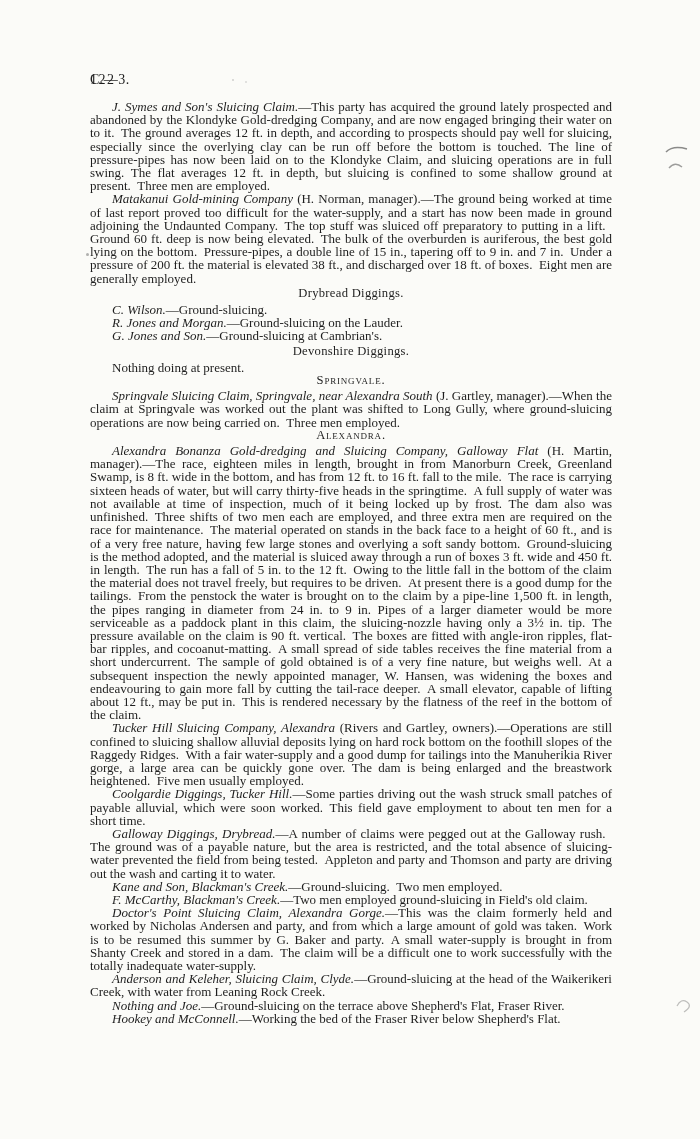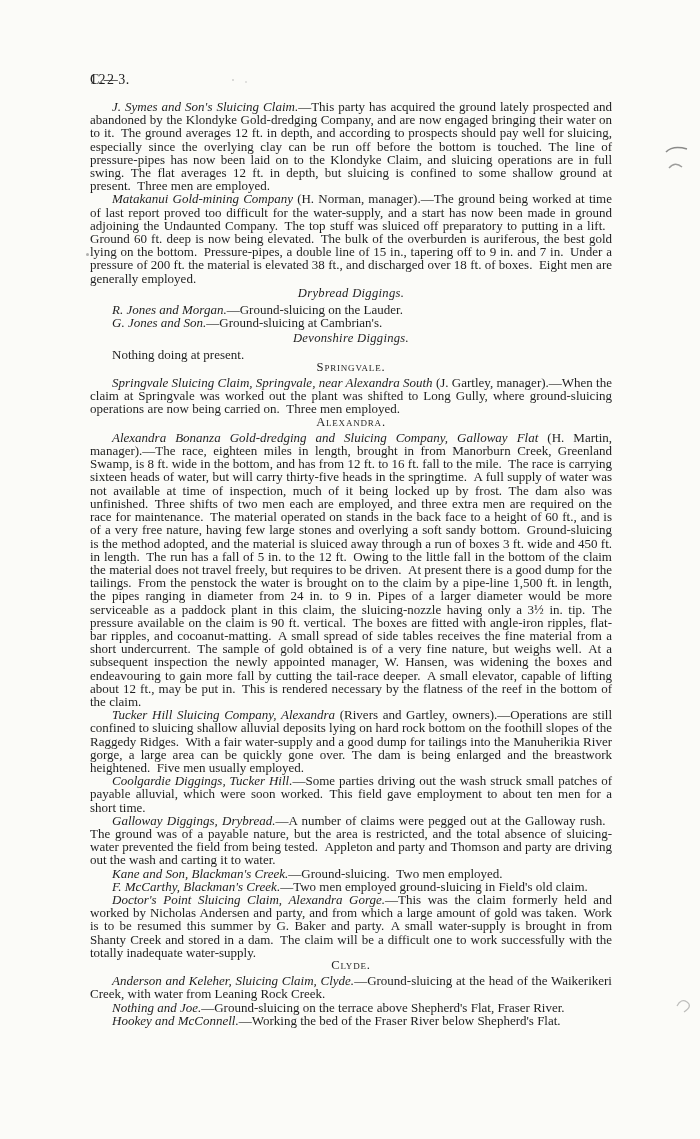--- a/index.html
+++ b/index.html
@@ -32,52 +32,52 @@
     text-align: justify;
     text-indent: 22px;
   }
   .body-text .lead { font-style: italic; }
   .h-italic, .h-caps {
     font-size: 12.6px;
     line-height: 13.2px;
     text-align: center;
     font-weight: normal;
   }
-  .h-italic { font-style: italic; margin: 2.5px 0 2.5px; letter-spacing: 0.3px; }
+  .h-italic { margin: 2.5px 0 2.5px; letter-spacing: 0.3px; }
   .h-caps { font-variant: small-caps; letter-spacing: 0.8px; margin: 0 0 2px; }
   .artifact { position: absolute; pointer-events: none; }
   .speck { position: absolute; background: #555; border-radius: 50%; }
 </style>
 </head>
 <body style="background: rgb(251, 251, 248); color: rgb(30, 30, 30);">
 
 <div class="page">
   <div class="running-header">
     <span class="doc-ref">C.—3.</span>
     <span class="page-num">122</span>
   </div>
   <main class="body-text">
       <p><span class="lead">J. Symes and Son's Sluicing Claim.</span>—This party has acquired the ground lately prospected and abandoned by the Klondyke Gold-dredging Company, and are now engaged bringing their water on to it. The ground averages 12 ft. in depth, and according to prospects should pay well for sluicing, especially since the overlying clay can be run off before the bottom is touched. The line of pressure-pipes has now been laid on to the Klondyke Claim, and sluicing operations are in full swing. The flat averages 12 ft. in depth, but sluicing is confined to some shallow ground at present. Three men are employed.</p>
       <p><span class="lead">Matakanui Gold-mining Company</span> (H. Norman, manager).—The ground being worked at time of last report proved too difficult for the water-supply, and a start has now been made in ground adjoining the Undaunted Company. The top stuff was sluiced off preparatory to putting in a lift. Ground 60 ft. deep is now being elevated. The bulk of the overburden is auriferous, the best gold lying on the bottom. Pressure-pipes, a double line of 15 in., tapering off to 9 in. and 7 in. Under a pressure of 200 ft. the material is elevated 38 ft., and discharged over 18 ft. of boxes. Eight men are generally employed.</p>
       <div class="h-italic">Drybread Diggings.</div>
+      <p><span class="lead">C. Wilson.</span>—Ground-sluicing.</p>
       <p><span class="lead">R. Jones and Morgan.</span>—Ground-sluicing on the Lauder.</p>
       <p><span class="lead">G. Jones and Son.</span>—Ground-sluicing at Cambrian's.</p>
       <div class="h-italic">Devonshire Diggings.</div>
       <p>Nothing doing at present.</p>
       <div class="h-caps">Springvale.</div>
       <p><span class="lead">Springvale Sluicing Claim, Springvale, near Alexandra South</span> (J. Gartley, manager).—When the claim at Springvale was worked out the plant was shifted to Long Gully, where ground-sluicing operations are now being carried on. Three men employed.</p>
       <div class="h-caps">Alexandra.</div>
       <p><span class="lead">Alexandra Bonanza Gold-dredging and Sluicing Company, Galloway Flat</span> (H. Martin, manager).—The race, eighteen miles in length, brought in from Manorburn Creek, Greenland Swamp, is 8 ft. wide in the bottom, and has from 12 ft. to 16 ft. fall to the mile. The race is carrying sixteen heads of water, but will carry thirty-five heads in the springtime. A full supply of water was not available at time of inspection, much of it being locked up by frost. The dam also was unfinished. Three shifts of two men each are employed, and three extra men are required on the race for maintenance. The material operated on stands in the back face to a height of 60 ft., and is of a very free nature, having few large stones and overlying a soft sandy bottom. Ground-sluicing is the method adopted, and the material is sluiced away through a run of boxes 3 ft. wide and 450 ft. in length. The run has a fall of 5 in. to the 12 ft. Owing to the little fall in the bottom of the claim the material does not travel freely, but requires to be driven. At present there is a good dump for the tailings. From the penstock the water is brought on to the claim by a pipe-line 1,500 ft. in length, the pipes ranging in diameter from 24 in. to 9 in. Pipes of a larger diameter would be more serviceable as a paddock plant in this claim, the sluicing-nozzle having only a 3½ in. tip. The pressure available on the claim is 90 ft. vertical. The boxes are fitted with angle-iron ripples, flat-bar ripples, and cocoanut-matting. A small spread of side tables receives the fine material from a short undercurrent. The sample of gold obtained is of a very fine nature, but weighs well. At a subsequent inspection the newly appointed manager, W. Hansen, was widening the boxes and endeavouring to gain more fall by cutting the tail-race deeper. A small elevator, capable of lifting about 12 ft., may be put in. This is rendered necessary by the flatness of the reef in the bottom of the claim.</p>
       <p><span class="lead">Tucker Hill Sluicing Company, Alexandra</span> (Rivers and Gartley, owners).—Operations are still confined to sluicing shallow alluvial deposits lying on hard rock bottom on the foothill slopes of the Raggedy Ridges. With a fair water-supply and a good dump for tailings into the Manuherikia River gorge, a large area can be quickly gone over. The dam is being enlarged and the breastwork heightened. Five men usually employed.</p>
       <p><span class="lead">Coolgardie Diggings, Tucker Hill.</span>—Some parties driving out the wash struck small patches of payable alluvial, which were soon worked. This field gave employment to about ten men for a short time.</p>
       <p><span class="lead">Galloway Diggings, Drybread.</span>—A number of claims were pegged out at the Galloway rush. The ground was of a payable nature, but the area is restricted, and the total absence of sluicing-water prevented the field from being tested. Appleton and party and Thomson and party are driving out the wash and carting it to water.</p>
       <p><span class="lead">Kane and Son, Blackman's Creek.</span>—Ground-sluicing. Two men employed.</p>
       <p><span class="lead">F. McCarthy, Blackman's Creek.</span>—Two men employed ground-sluicing in Field's old claim.</p>
       <p><span class="lead">Doctor's Point Sluicing Claim, Alexandra Gorge.</span>—This was the claim formerly held and worked by Nicholas Andersen and party, and from which a large amount of gold was taken. Work is to be resumed this summer by G. Baker and party. A small water-supply is brought in from Shanty Creek and stored in a dam. The claim will be a difficult one to work successfully with the totally inadequate water-supply.</p>
-      <div class="h-caps">Clyde.</div>
       <p><span class="lead">Anderson and Keleher, Sluicing Claim, Clyde.</span>—Ground-sluicing at the head of the Waikerikeri Creek, with water from Leaning Rock Creek.</p>
       <p><span class="lead">Nothing and Joe.</span>—Ground-sluicing on the terrace above Shepherd's Flat, Fraser River.</p>
       <p><span class="lead">Hookey and McConnell.</span>—Working the bed of the Fraser River below Shepherd's Flat.</p>
     </main>
 </div>
 
 <svg class="artifact" style="left:662px; top:142px;" width="32" height="32" viewBox="0 0 32 32">
   <path d="M4 10 Q 11 3, 25 7" stroke="#3f3f3f" fill="none" stroke-width="1.6" opacity="0.6"></path>
   <path d="M7 26 Q 13 19, 20 25" stroke="#3f3f3f" fill="none" stroke-width="1.4" opacity="0.5"></path>
 </svg>

